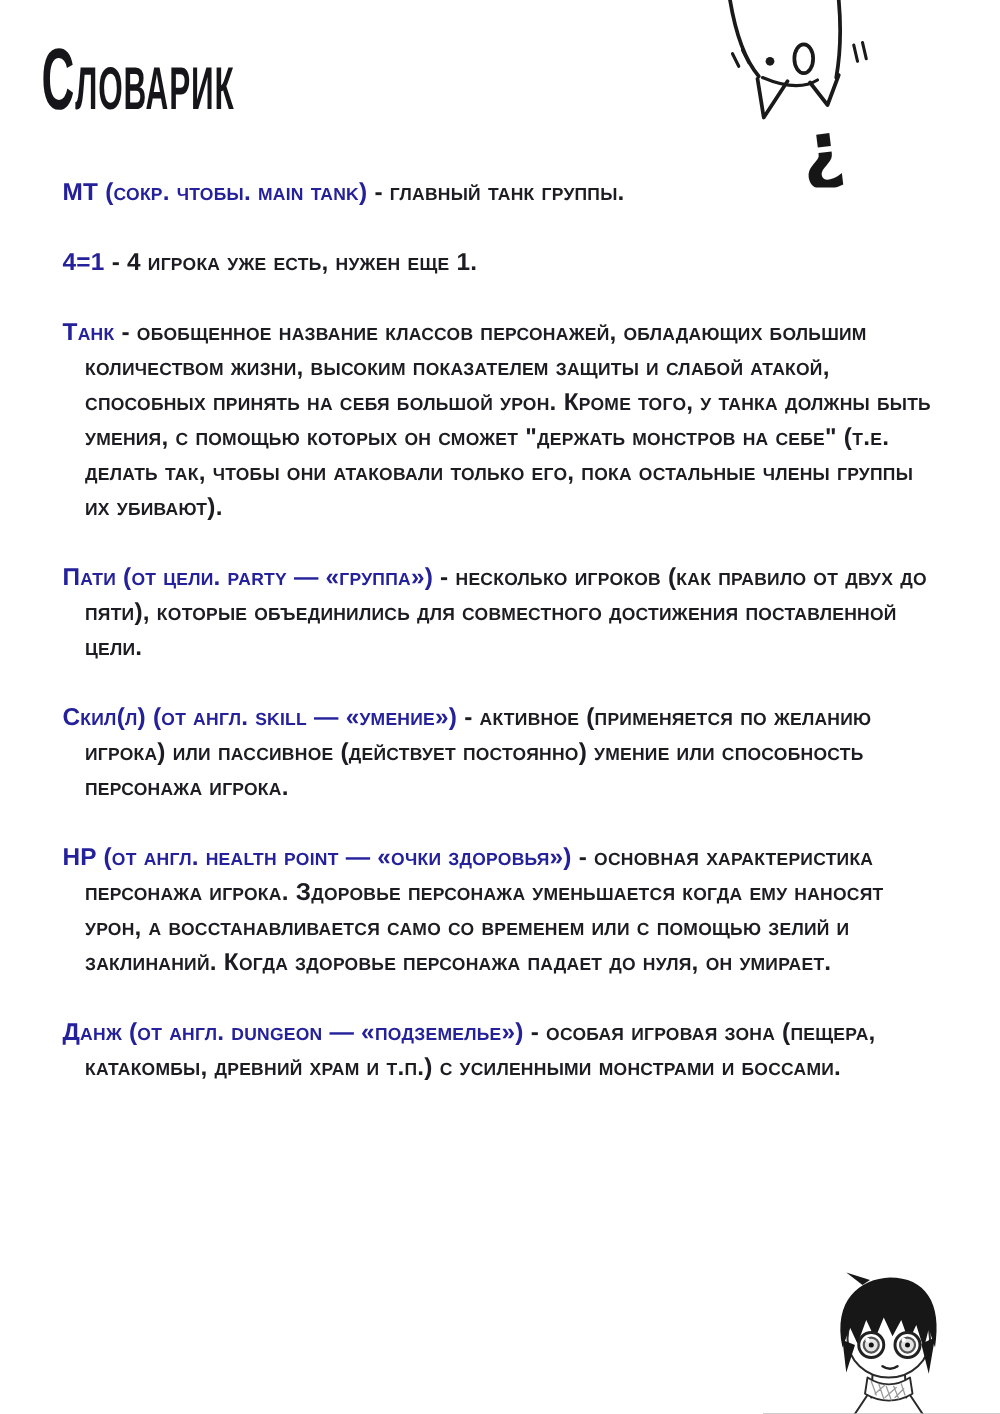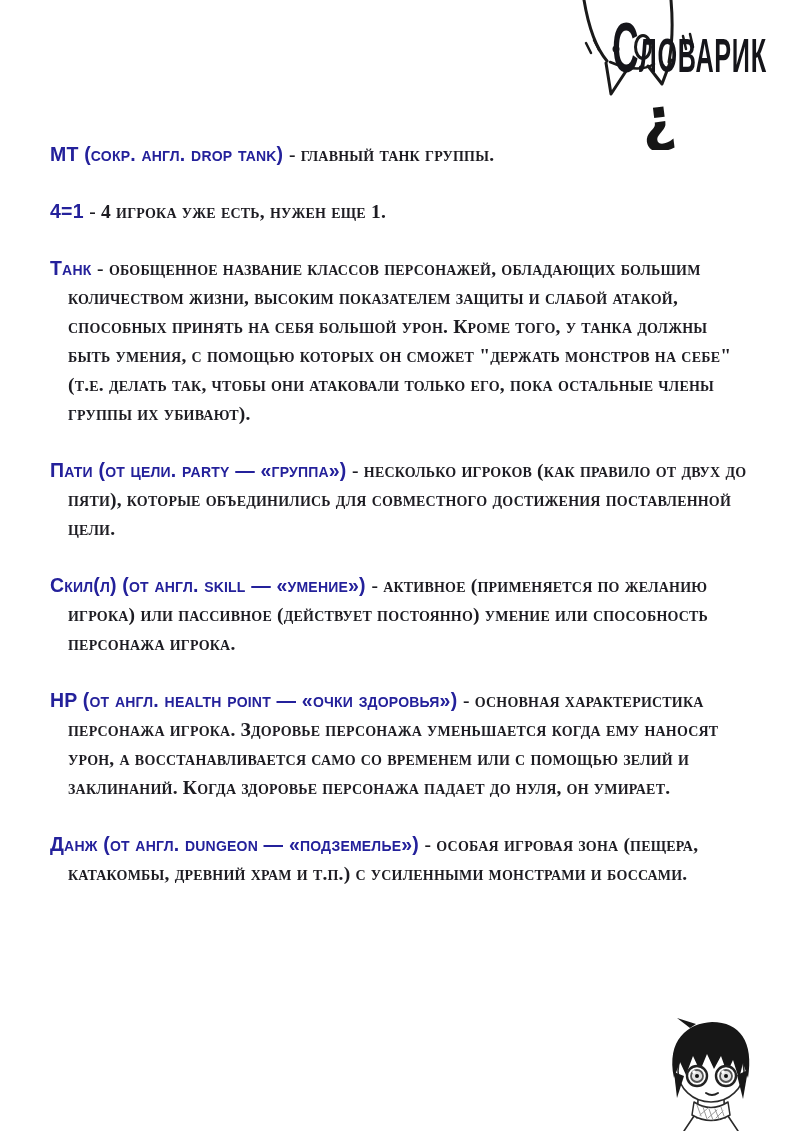--- a/index.html
+++ b/index.html
@@ -12,22 +12,22 @@
   .page {
     position: relative;
     width: 800px;
     height: 1131px;
     margin: 0 auto;
     background: var(--background);
     overflow: hidden;
     font-family: "Liberation Sans", sans-serif;
   }
   .title-wrap {
-    text-align: right;
-    padding-top: 8px;
+    text-align: left;
+    padding-top: 24px;
     height: 110px;
   }
   .page-title {
     display: inline-block;
     font-size: 52px;
     font-weight: bold;
     font-variant: small-caps;
     letter-spacing: 1px;
     color: #15151a;
     transform: scale(0.70, 1.34);
@@ -41,21 +41,21 @@
     line-height: 28px;
     font-variant: small-caps;
     font-weight: bold;
     letter-spacing: 0.2px;
     color: var(--ink);
     margin-bottom: 28px;
     padding-left: 18px;
     text-indent: -18px;
   }
   .entry .term { color: var(--term-blue); }
-  .entry .def  { color: var(--ink); font-family: Liberation Serif, serif; }
+  .entry .def  { color: var(--ink); }
   .doodle { position: absolute; }
   .cat-doodle   { top: 0; left: 558px; }
   .chibi-doodle { top: 1016px; left: 650px; }
 </style>
 </head>
 <body>
 
 <div class="page">
 
   <svg class="doodle cat-doodle" width="170" height="150" viewBox="0 0 170 150" fill="none">
@@ -75,21 +75,21 @@
 
     <text x="82" y="140" font-family="DejaVu Sans, sans-serif" font-size="60" font-weight="bold" fill="#161616" transform="rotate(-7 100 118)">¿</text>
   </svg>
 
   <div class="title-wrap">
     <h1 class="page-title">Словарик</h1>
   </div>
 
   <div class="entries">
     <div class="entry">
-      <span class="term">MT (сокр. англ. drop tank)</span>
+      <span class="term">MT (сокр. чтобы. main tank)</span>
       <span class="def">- главный танк группы.</span>
     </div>
     <div class="entry">
       <span class="term">4=1</span>
       <span class="def">- 4 игрока уже есть, нужен еще 1.</span>
     </div>
     <div class="entry">
       <span class="term">Танк</span>
       <span class="def">- обобщенное название классов персонажей, обладающих большим количеством жизни, высоким показателем защиты и слабой атакой, способных принять на себя большой урон. Кроме того, у танка должны быть умения, с помощью которых он сможет "держать монстров на себе" (т.е. делать так, чтобы они атаковали только его, пока остальные члены группы их убивают).</span>
     </div>

